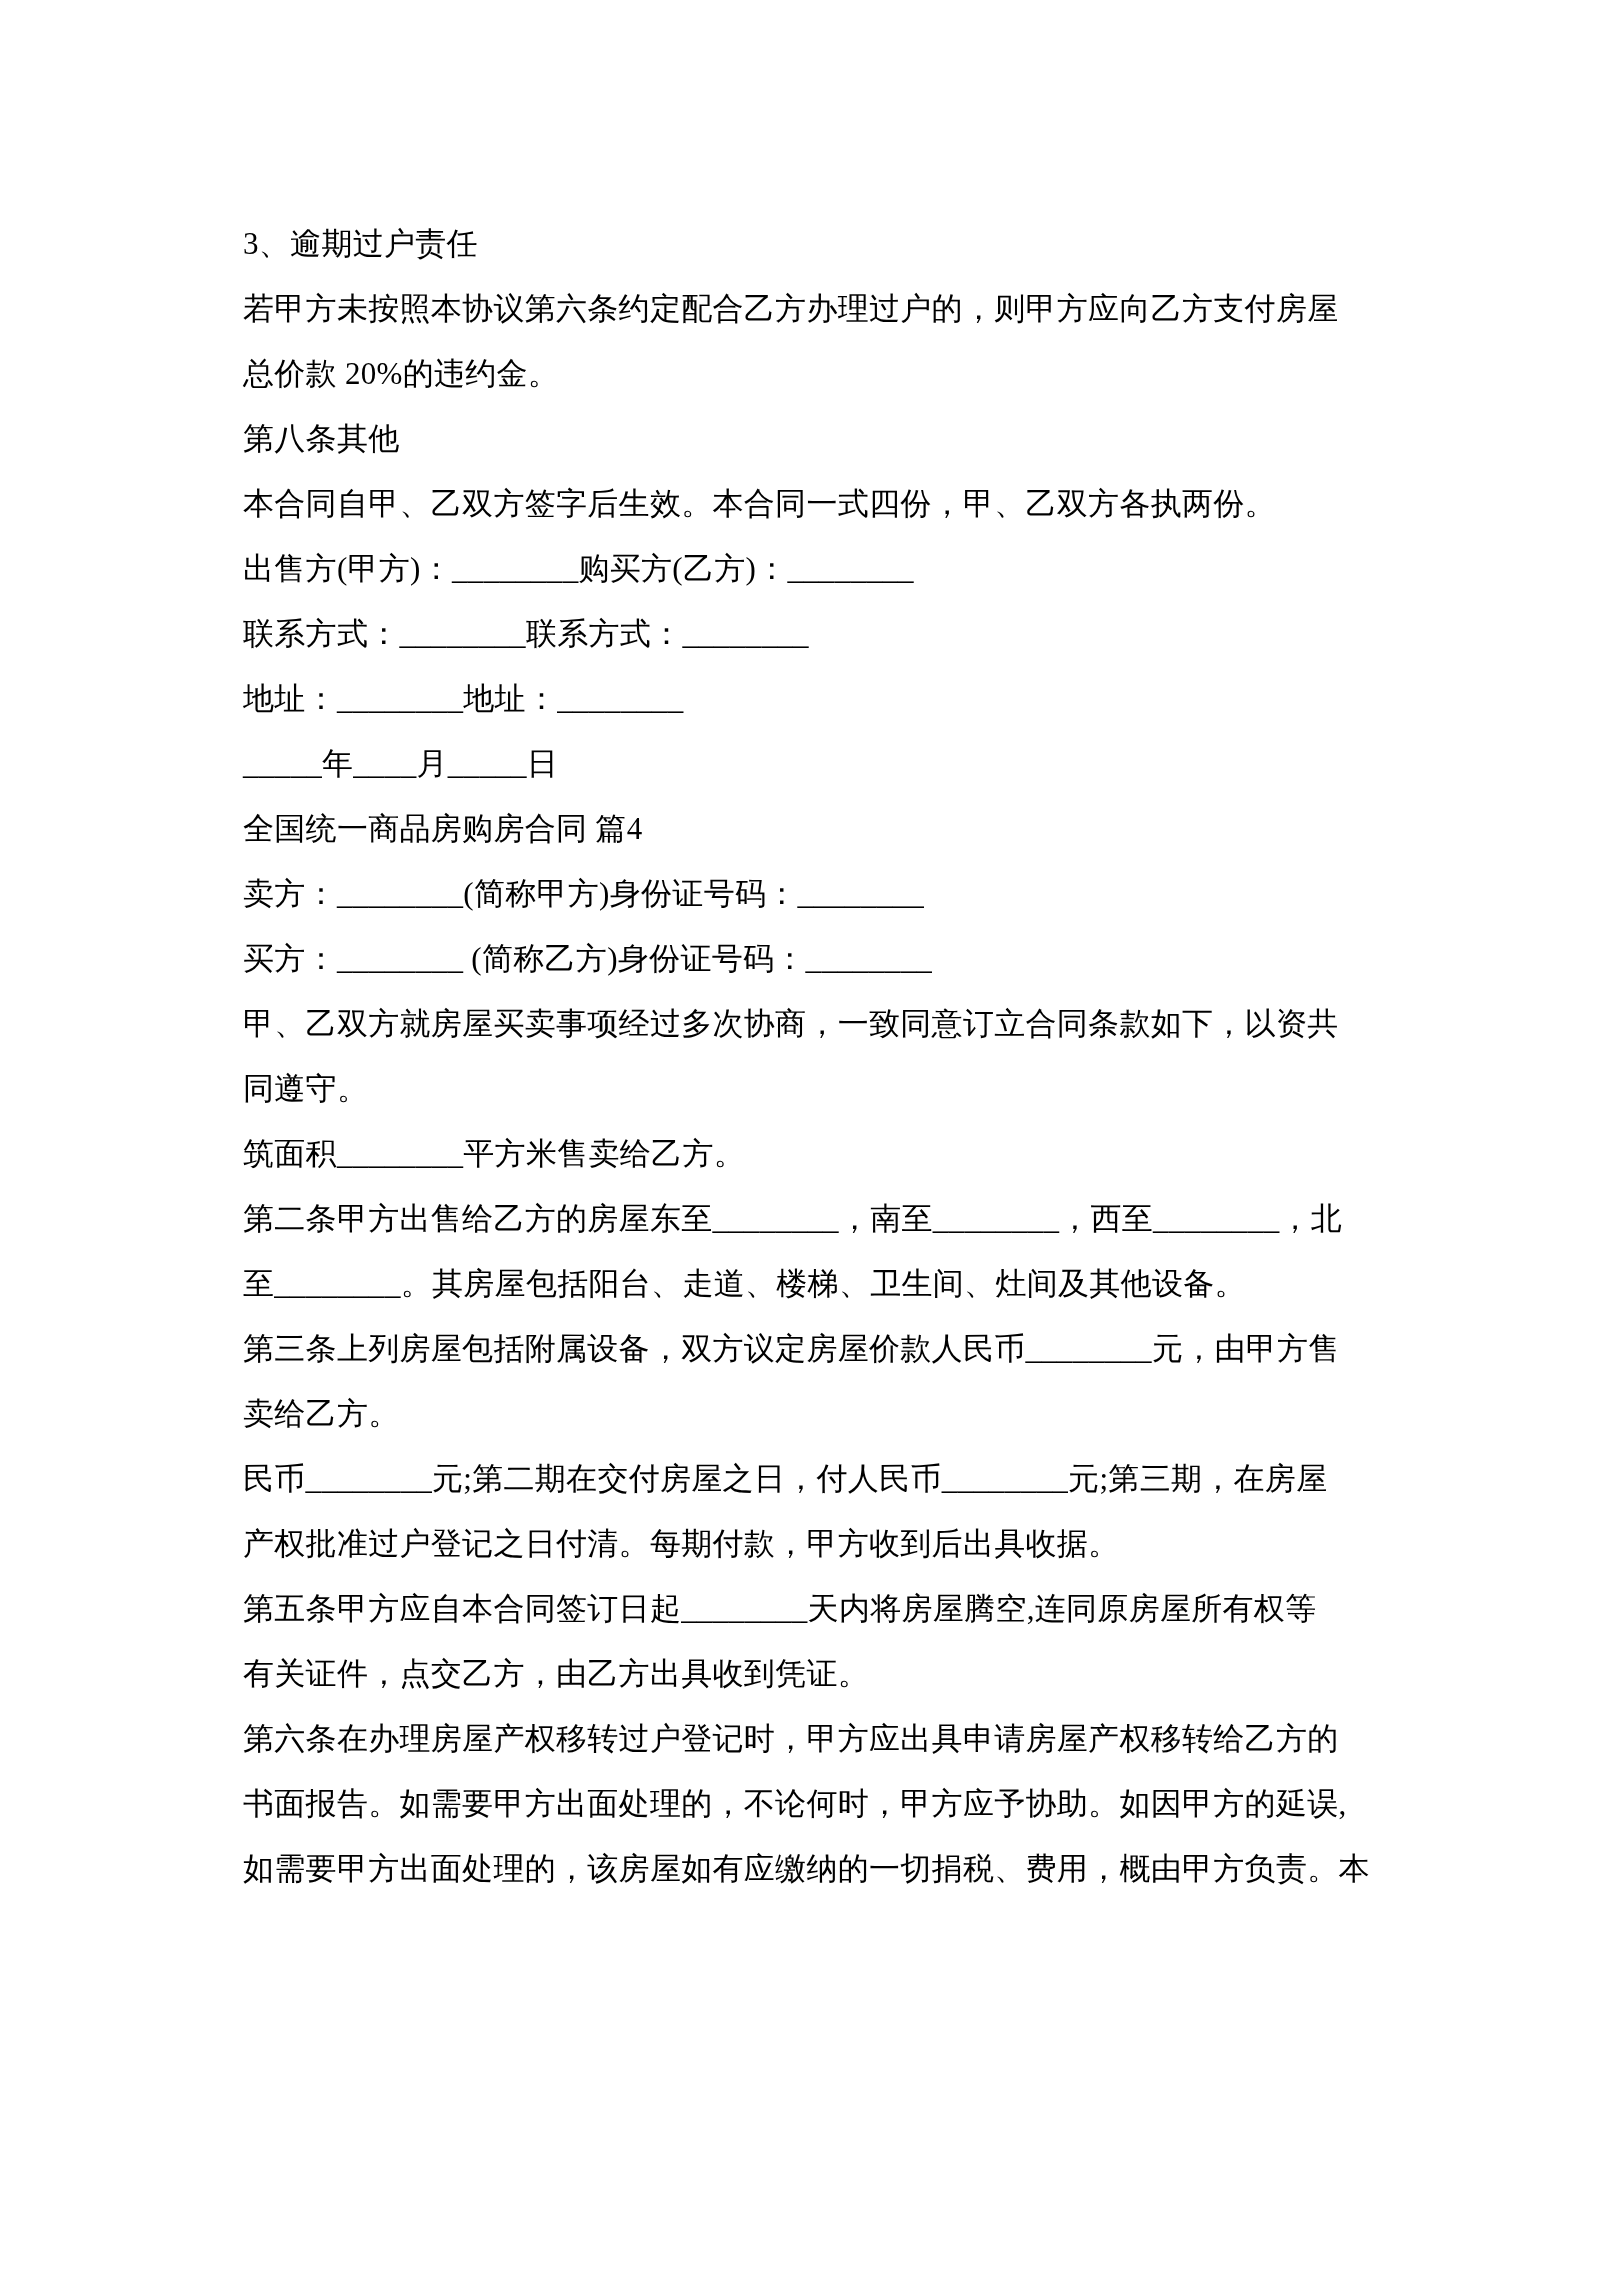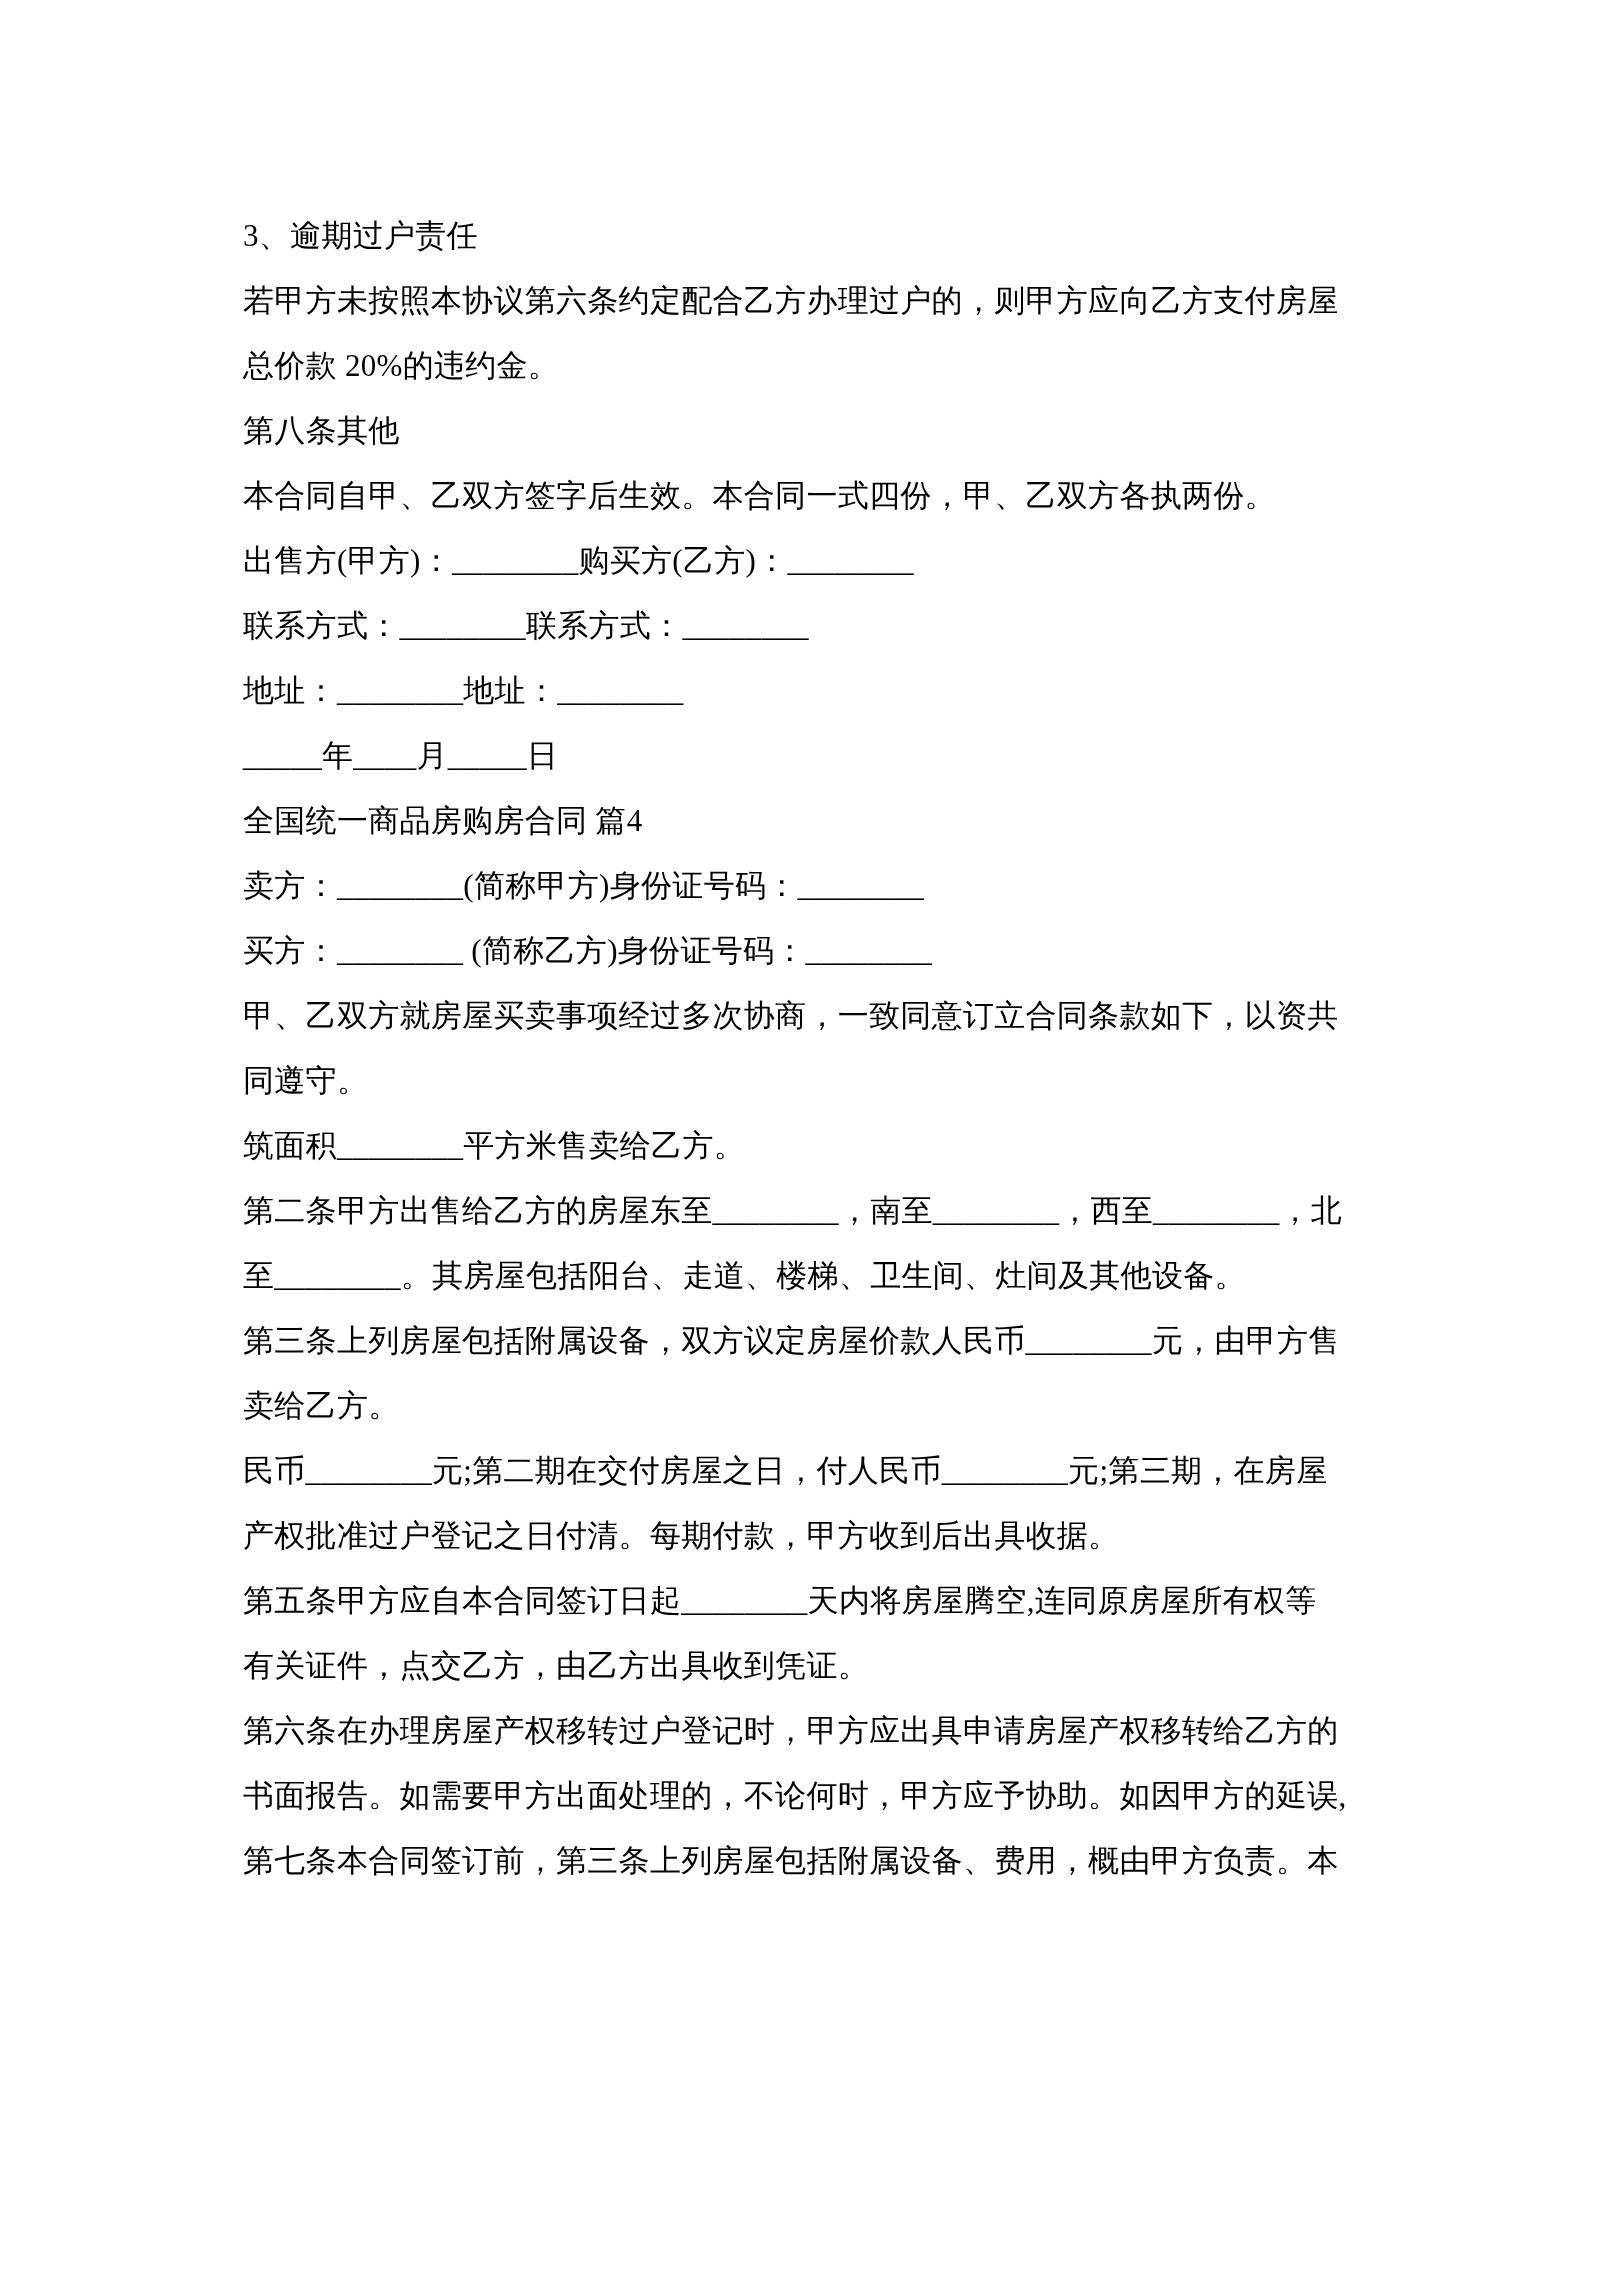--- a/index.html
+++ b/index.html
@@ -13,20 +13,21 @@
     overflow: hidden;
     font-family: "Liberation Serif", "DejaVu Serif", serif;
     color: #000000;
   }
   .page {
     box-sizing: border-box;
     width: 1623px;
     height: 1655px;
     padding: 203px 243px 0 243px;
     background: #ffffff;
+    margin-top: 8px;
   }
   .doc-line {
     font-size: 31px;
     line-height: 65px;
     height: 65px;
     white-space: pre;
     letter-spacing: 0.3px;
     color: #000000;
   }
 </style>
@@ -52,15 +53,15 @@
   <div class="doc-line">第二条甲方出售给乙方的房屋东至________，南至________，西至________，北</div>
   <div class="doc-line">至________。其房屋包括阳台、走道、楼梯、卫生间、灶间及其他设备。</div>
   <div class="doc-line">第三条上列房屋包括附属设备，双方议定房屋价款人民币________元，由甲方售</div>
   <div class="doc-line">卖给乙方。</div>
   <div class="doc-line">民币________元;第二期在交付房屋之日，付人民币________元;第三期，在房屋</div>
   <div class="doc-line">产权批准过户登记之日付清。每期付款，甲方收到后出具收据。</div>
   <div class="doc-line">第五条甲方应自本合同签订日起________天内将房屋腾空,连同原房屋所有权等</div>
   <div class="doc-line">有关证件，点交乙方，由乙方出具收到凭证。</div>
   <div class="doc-line">第六条在办理房屋产权移转过户登记时，甲方应出具申请房屋产权移转给乙方的</div>
   <div class="doc-line">书面报告。如需要甲方出面处理的，不论何时，甲方应予协助。如因甲方的延误,</div>
-  <div class="doc-line">第七条本合同签订前，第三条上列房屋包括附属设备、费用，概由甲方负责。本</div>
+  <div class="doc-line">如需要甲方出面处理的，该房屋如有应缴纳的一切捐税、费用，概由甲方负责。本</div>
 </div>
 
 
 </body></html>

